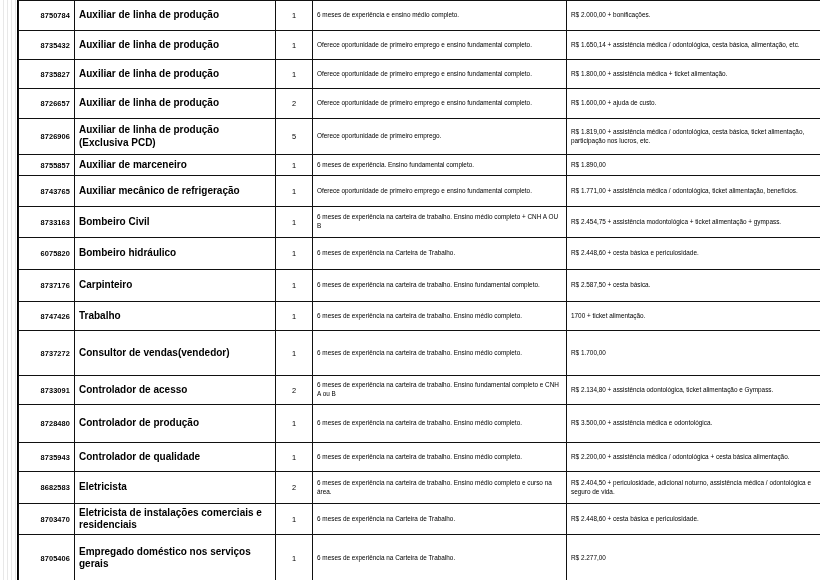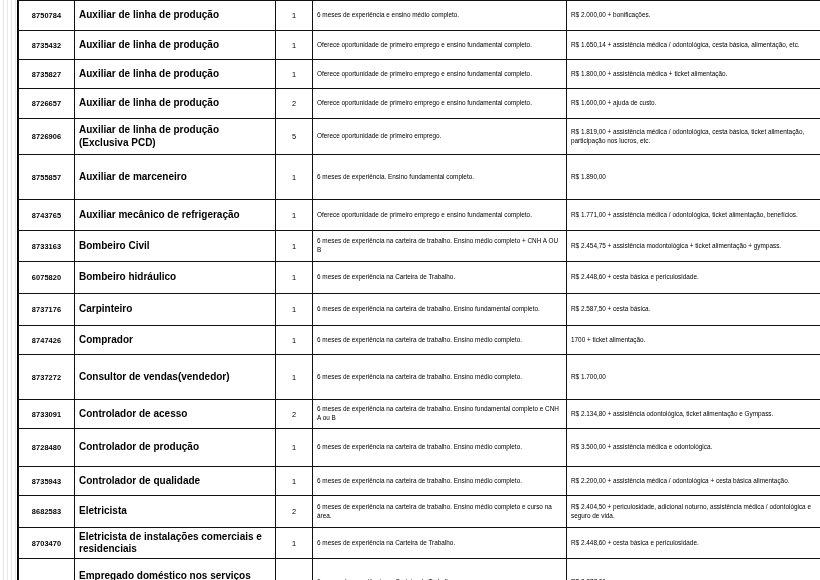--- a/index.html
+++ b/index.html
@@ -62,21 +62,21 @@
     background: #fff;
   }
 
   col.c-code  { width: 56px;  }
   col.c-title { width: 201px; }
   col.c-qty   { width: 37px;  }
   col.c-desc  { width: 254px; }
   col.c-sal   { width: 254px; }
 
   td.code {
-    text-align: center;
+    text-align: right;
     font-size: 7.4px;
     font-weight: bold;
     letter-spacing: 0.1px;
   }
   td.title {
     text-align: left;
     font-size: 10px;
     font-weight: bold;
     padding-left: 6px;
     line-height: 1.25;
@@ -144,21 +144,21 @@
           <td class="desc">Oferece oportunidade de primeiro emprego e ensino fundamental completo.</td>
           <td class="sal">R$ 1.600,00 + ajuda de custo.</td>
         </tr>
         <tr style="height: 36px;">
           <td class="code">8726906</td>
           <td class="title">Auxiliar de linha de produção (Exclusiva PCD)</td>
           <td class="qty">5</td>
           <td class="desc">Oferece oportunidade de primeiro emprego.</td>
           <td class="sal">R$ 1.819,00 + assistência médica / odontológica, cesta básica, ticket alimentação, participação nos lucros, etc.</td>
         </tr>
-        <tr style="height: 45px;">
+        <tr style="height: 21px;">
           <td class="code">8755857</td>
           <td class="title">Auxiliar de marceneiro</td>
           <td class="qty">1</td>
           <td class="desc">6 meses de experiência. Ensino fundamental completo.</td>
           <td class="sal">R$ 1.890,00</td>
         </tr>
         <tr style="height: 31px;">
           <td class="code">8743765</td>
           <td class="title">Auxiliar mecânico de refrigeração</td>
           <td class="qty">1</td>
@@ -181,21 +181,21 @@
         </tr>
         <tr style="height: 32px; margin-left: 28px;">
           <td class="code">8737176</td>
           <td class="title">Carpinteiro</td>
           <td class="qty">1</td>
           <td class="desc">6 meses de experiência na carteira de trabalho. Ensino fundamental completo.</td>
           <td class="sal">R$ 2.587,50 + cesta básica.</td>
         </tr>
         <tr style="height: 29px;">
           <td class="code">8747426</td>
-          <td class="title">Comprador</td>
+          <td class="title">Trabalho</td>
           <td class="qty">1</td>
           <td class="desc">6 meses de experiência na carteira de trabalho. Ensino médio completo.</td>
           <td class="sal">1700 + ticket alimentação.</td>
         </tr>
         <tr style="height: 45px;">
           <td class="code">8737272</td>
           <td class="title">Consultor de vendas(vendedor)</td>
           <td class="qty">1</td>
           <td class="desc">6 meses de experiência na carteira de trabalho. Ensino médio completo.</td>
           <td class="sal">R$ 1.700,00</td>

